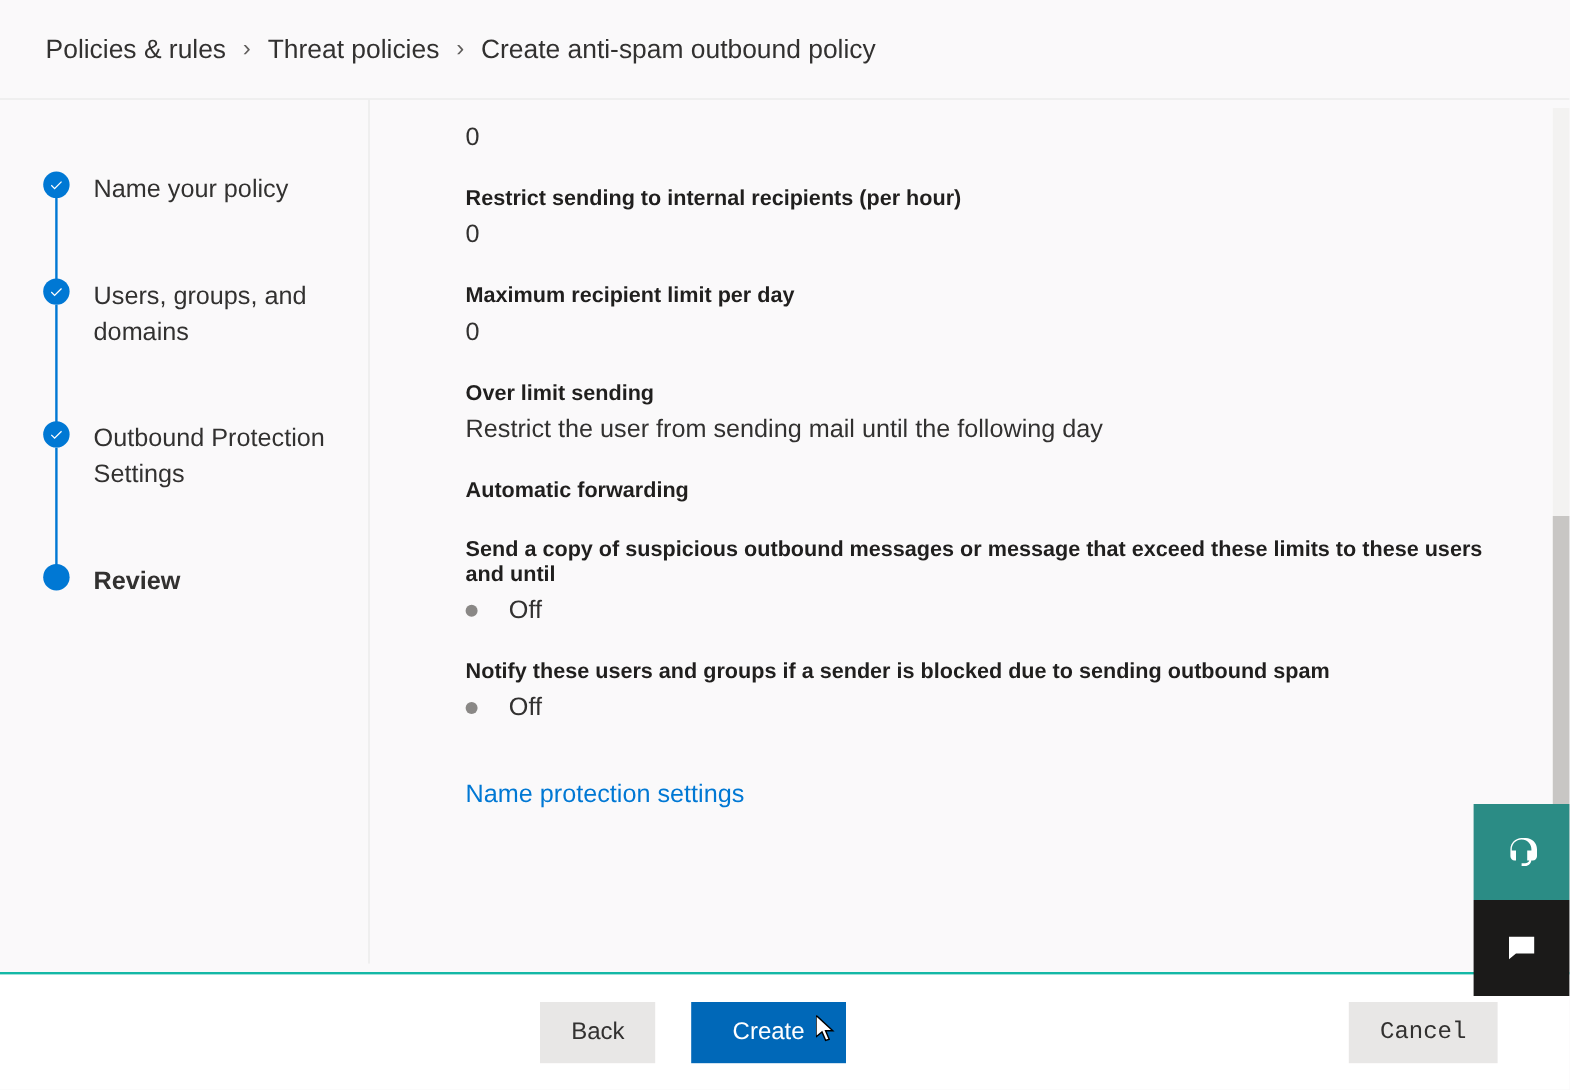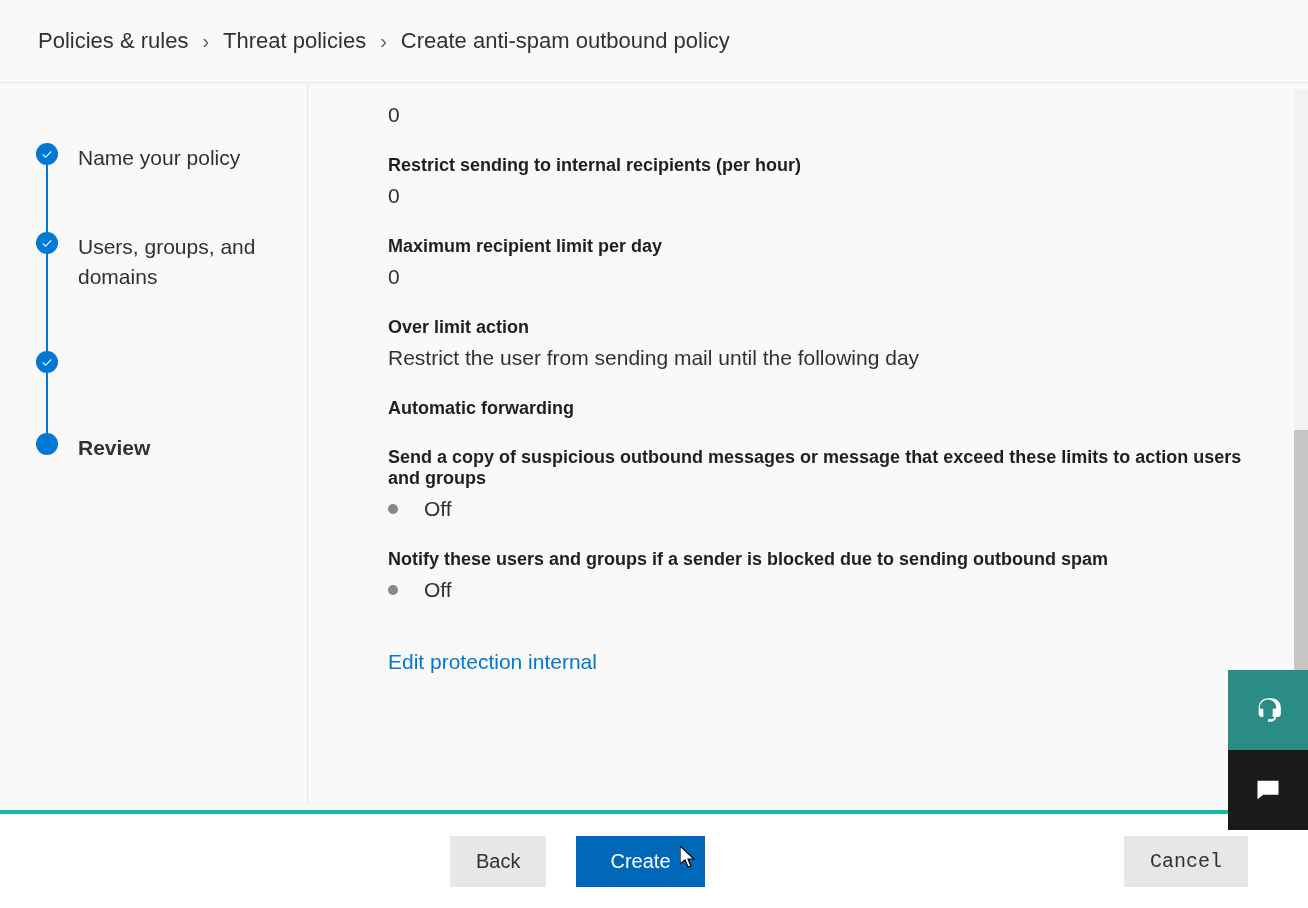--- a/index.html
+++ b/index.html
@@ -137,21 +137,21 @@
       margin-top: 20px;
       display: inline-block;
     }
     .footer {
       position: absolute;
       bottom: 0;
       left: 0;
       right: 0;
       height: 98px;
       background: #fff;
-      border-top: 4px solid #14b8a6;
+      border-top: 2px solid #14b8a6;
       display: flex;
       align-items: center;
       padding: 0 60px 0 450px;
       margin-top: 24px;
     }
     .btn {
       font-size: 20px;
       padding: 14px 26px;
       border: none;
       cursor: pointer;
@@ -259,20 +259,21 @@
         </div>
         <div class="step-label">Users, groups, and domains</div>
       </li>
       <li class="step">
         <div class="step-line"></div>
         <div class="step-icon">
           <svg viewBox="0 0 16 16">
               <path d="M6 11.2L2.8 8l-1 1L6 13.2 14.2 5l-1-1z"></path>
             </svg>
         </div>
+        <div class="step-label">Outbound Protection Settings</div>
       </li>
       <li class="step">
         <div class="step-icon current"></div>
         <div class="step-label current">Review</div>
       </li>
     </ul>
   </div>
 
   <div class="main">
     <div class="field">
@@ -283,45 +284,45 @@
       <div class="field-label">Restrict sending to internal recipients (per hour)</div>
       <div class="field-value">0</div>
     </div>
 
     <div class="field">
       <div class="field-label">Maximum recipient limit per day</div>
       <div class="field-value">0</div>
     </div>
 
     <div class="field">
-      <div class="field-label">Over limit action</div>
+      <div class="field-label">Over limit sending</div>
       <div class="field-value">Restrict the user from sending mail until the following day</div>
     </div>
 
     <div class="field">
       <div class="field-label">Automatic forwarding</div>
     </div>
 
     <div class="field">
-      <div class="field-label">Send a copy of suspicious outbound messages or message that exceed these limits to action users and groups</div>
+      <div class="field-label">Send a copy of suspicious outbound messages or message that exceed these limits to these users and until</div>
       <div class="status-row">
         <span class="status-dot"></span>
         <span>Off</span>
       </div>
     </div>
 
     <div class="field">
       <div class="field-label">Notify these users and groups if a sender is blocked due to sending outbound spam</div>
       <div class="status-row">
         <span class="status-dot"></span>
         <span>Off</span>
       </div>
     </div>
 
-    <a class="link">Edit protection internal</a>
+    <a class="link">Name protection settings</a>
   </div>
 </div>
 
 <div class="scrollbar-track"></div>
 <div class="scrollbar-thumb"></div>
 
 <div class="footer">
   <button class="btn btn-secondary">Back</button>
   <button class="btn btn-primary">Create</button>
   <button class="btn btn-cancel">Cancel</button>

